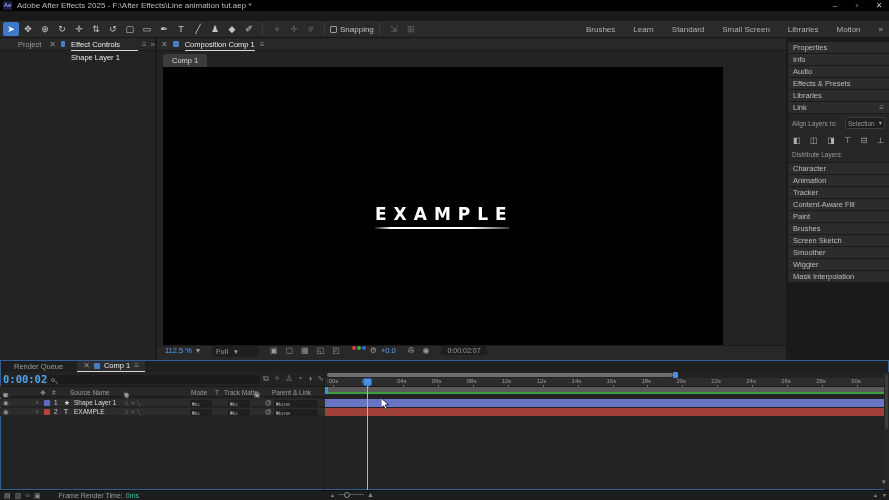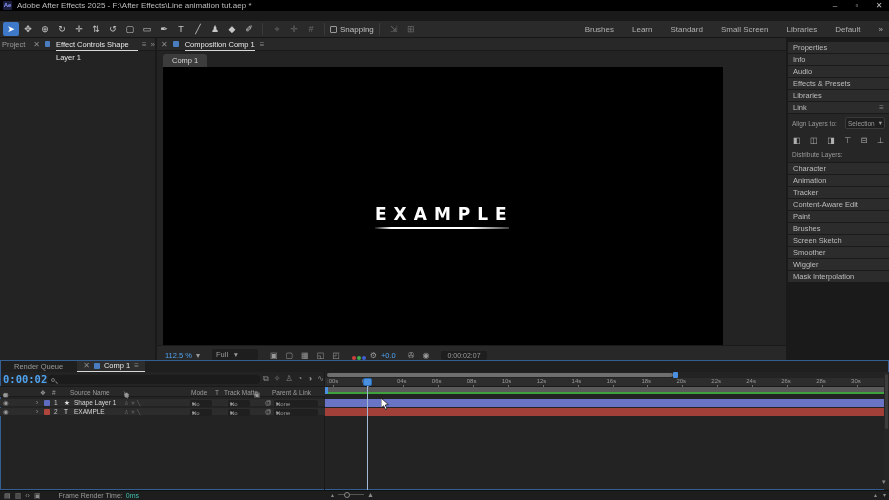--- a/index.html
+++ b/index.html
@@ -46,21 +46,21 @@
   
   #comp-panel { left:157px; top:38px; width:629px; height:322px; }
   #comp-btn { left:6px; top:16px; height:13px; background:#3c3c3c; border-radius:3px 3px 0 0; padding:0 9px;
     font-size:7.5px; color:#d6d6d6; line-height:13px; }
   #viewport { left:6px; top:29px; width:560px; height:278px; background:#000; }
   #example-text { left:212px; top:137px; font-family:"DejaVu Sans", sans-serif; font-weight:bold; font-size:17px;
     letter-spacing:7px; color:#fff; white-space:nowrap; }
   #example-line { left:212px; top:160px; width:134px; height:2px;
     background:linear-gradient(90deg, rgba(255,255,255,0.1), #fff 12%, #fff 72%, rgba(255,255,255,0.25)); }
   #comp-bottom { left:0; top:307px; width:629px; height:15px; background:#282828; border-top:1px solid #1a1a1a;
-    display:flex; align-items:flex-end; font-size:7.5px; }
+    display:flex; align-items:flex-start; font-size:7.5px; }
   .cb-icon { color:#9a9a9a; font-size:8px; margin:0 4px; }
   .dropbox { background:#1e1e1e; border-radius:2px; color:#9a9a9a; padding:1px 4px; display:flex; gap:6px; align-items:center; }
   .chan-dot { width:4px; height:4px; border-radius:50%; display:inline-block; }
   #comp-timecode { background:#1e1e1e; border-radius:2px; color:#9a9a9a; padding:1px 6px; font-size:7px; }
 
   
   #right-panel { left:788px; top:38px; width:101px; height:322px; background:#1a1a1a; padding-top:4px; }
   .rp-row { height:11px; background:#2c2c2c; margin-bottom:1px; font-size:7.5px; color:#bdbdbd;
     display:flex; align-items:center; padding:0 5px; justify-content:space-between; }
   #align-body { background:#262626; margin-bottom:1px; padding:3px 4px 4px; }
@@ -163,28 +163,28 @@
     </div>
     <div class="tb-sep"></div>
     <div class="tool dim">⇲</div>
       <div class="tool dim">⊞</div>
     <div id="workspaces">
       <div class="ws-item">Brushes</div>
         <div class="ws-item">Learn</div>
         <div class="ws-item">Standard</div>
         <div class="ws-item">Small Screen</div>
         <div class="ws-item">Libraries</div>
-        <div class="ws-item">Default</div>
+        <div class="ws-item">Motion</div>
       <div class="ws-item">»</div>
     </div>
   </div>
 
   <div class="abs panel" id="left-panel">
     <div class="ptabs">
-      <span style="margin-left:2px">Project</span>
+      <span style="margin-left:18px">Project</span>
       <span class="micon" style="margin-left:8px">✕</span>
       <span class="chip-blue" style="margin-left:5px"></span>
       <span class="ptab-active" style="margin-left:6px">Effect Controls Shape Layer 1</span>
       <span class="micon" style="margin-left:4px">≡</span>
       <span class="micon" style="margin-left:4px">»</span>
     </div>
   </div>
 
   <div class="abs panel" id="comp-panel">
     <div class="ptabs">
@@ -266,21 +266,21 @@
     <div class="rp-row">
         <span>Character</span>
       </div>
       <div class="rp-row">
         <span>Animation</span>
       </div>
       <div class="rp-row">
         <span>Tracker</span>
       </div>
       <div class="rp-row">
-        <span>Content-Aware Edit</span>
+        <span>Content-Aware Fill</span>
       </div>
       <div class="rp-row">
         <span>Paint</span>
       </div>
       <div class="rp-row">
         <span>Brushes</span>
       </div>
       <div class="rp-row">
         <span>Screen Sketch</span>
       </div>

